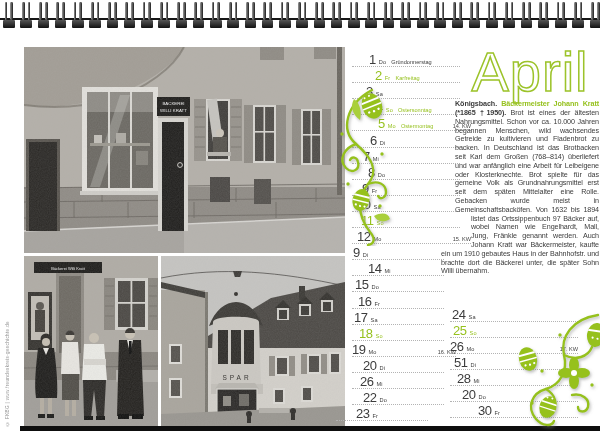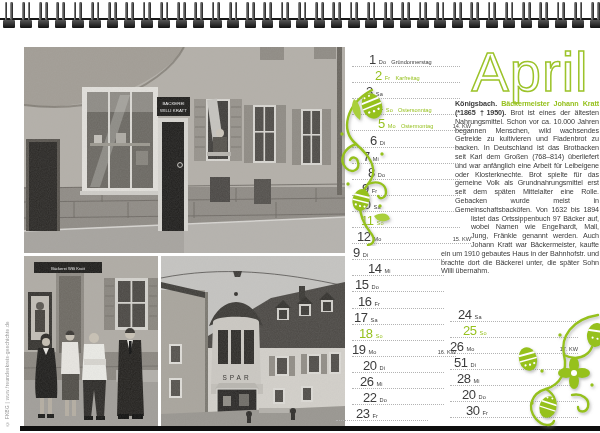--- a/index.html
+++ b/index.html
@@ -685,46 +685,46 @@
       </div>
       <div class="cal-row" style="top: 388.1px; left: 352px; width: 92px;">
         <span class="d" style="margin-left: 11px;">22</span>
         <span class="wd">Do</span>
       </div>
       <div class="cal-row" style="top: 404.2px; left: 336px; width: 92px;">
         <span class="d" style="margin-left: 20px;">23</span>
         <span class="wd">Fr</span>
       </div>
       <div class="cal-row" style="top: 304.6px; left: 450px; width: 128px;">
-        <span class="d" style="margin-left: 8px;">24</span>
+        <span class="d" style="margin-left: 2px;">24</span>
         <span class="wd">Sa</span>
       </div>
       <div class="cal-row green" style="top: 320.7px; left: 450px; width: 128px;">
-        <span class="d" style="margin-left: 13px;">25</span>
+        <span class="d" style="margin-left: 3px;">25</span>
         <span class="wd">So</span>
       </div>
       <div class="cal-row" style="top: 336.8px; left: 450px; width: 128px;">
         <span class="d" style="margin-left: 0px;">26</span>
         <span class="wd">Mo</span>
         <span class="kw">17. KW</span>
       </div>
       <div class="cal-row" style="top: 352.9px; left: 450px; width: 128px;">
         <span class="d" style="margin-left: 4px;">51</span>
         <span class="wd">Di</span>
       </div>
       <div class="cal-row" style="top: 369px; left: 450px; width: 128px;">
         <span class="d" style="margin-left: 7px;">28</span>
         <span class="wd">Mi</span>
       </div>
       <div class="cal-row" style="top: 385.1px; left: 450px; width: 128px;">
         <span class="d" style="margin-left: 12px;">20</span>
         <span class="wd">Do</span>
       </div>
       <div class="cal-row" style="top: 401.2px; left: 450px; width: 128px;">
-        <span class="d" style="margin-left: 16px;">30</span>
+        <span class="d" style="margin-left: 28px;">30</span>
         <span class="wd">Fr</span>
       </div>
     </div>
 
   <p class="article">
     <span class="sp1"></span>
     <span class="sp2"></span>
     <b>Königsbach.</b>
     <span class="grn">Bäckermeister Johann Kratt</span>
     <b>(*1865 †1950).</b>

